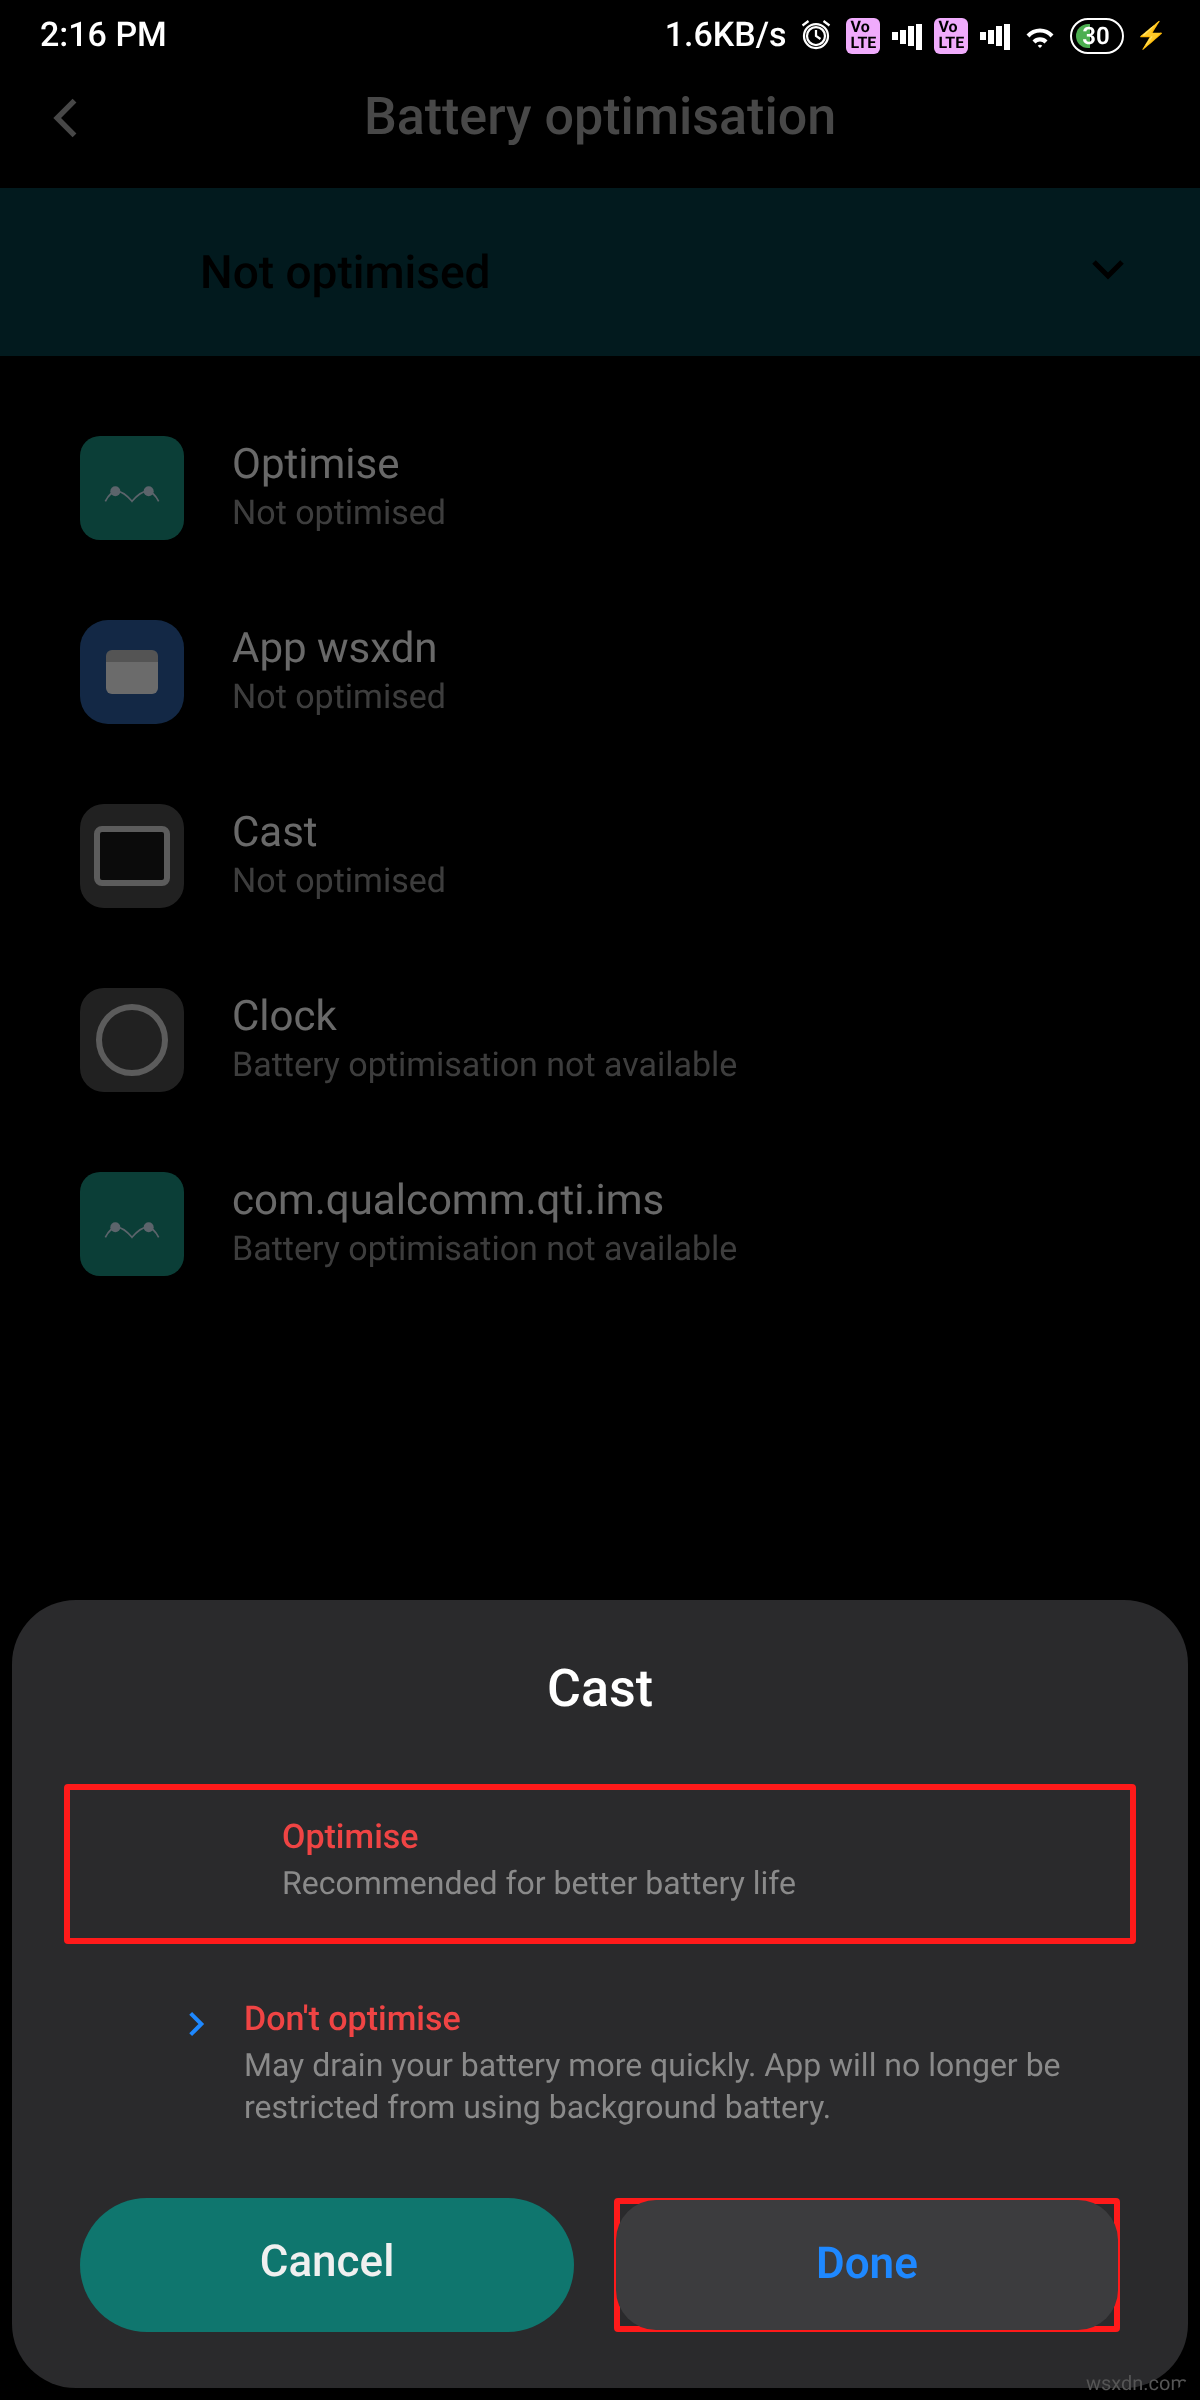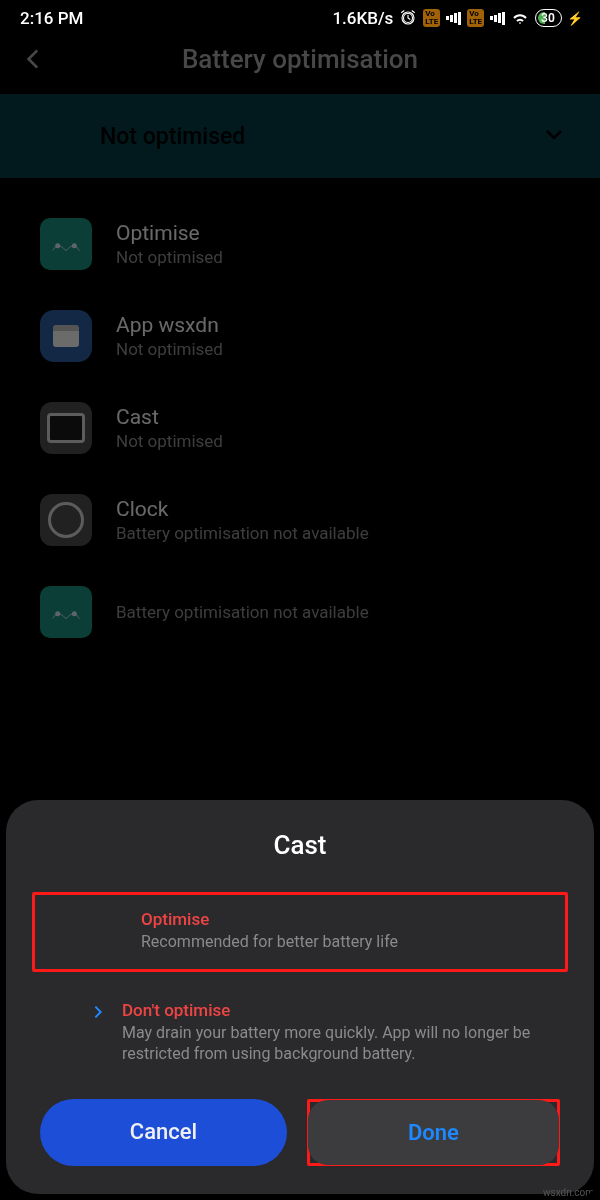--- a/index.html
+++ b/index.html
@@ -2,21 +2,21 @@
 <html><head>
 <meta charset="utf-8">
 <style>
   * { margin: 0; padding: 0; box-sizing: border-box; font-family: Roboto, "Helvetica Neue", Arial, sans-serif; }
   body { width: 600px; height: 1200px; background: #000; color: #fff; overflow: hidden; position: relative; border-radius: 28px; }
 
   
   .status-bar { display: flex; justify-content: space-between; align-items: center; padding: 8px 16px 4px 20px; font-size: 17px; font-weight: 500; }
   .status-right { display: flex; align-items: center; gap: 6px; }
   .status-right span { display: inline-flex; align-items: center; }
-  .volte-box { font-size: 8px; background: #a16207; color: #000; padding: 1px 2px; border-radius: 3px; line-height: 1; font-weight: 700; }
+  .volte-box { font-size: 8px; background: #f0abfc; color: #000; padding: 1px 2px; border-radius: 3px; line-height: 1; font-weight: 700; }
   .signal-bars { display: inline-flex; align-items: flex-end; gap: 1px; height: 14px; }
   .signal-bars i { width: 3px; background: #fff; display: inline-block; }
   .signal-bars i:nth-child(1){height:4px;} .signal-bars i:nth-child(2){height:7px;} .signal-bars i:nth-child(3){height:10px;} .signal-bars i:nth-child(4){height:13px;}
   .wifi-icon svg, .alarm-icon svg { width: 18px; height: 18px; fill: #fff; }
   .battery-pill { display: inline-flex; align-items: center; border: 1.5px solid #fff; border-radius: 10px; padding: 1px 6px 1px 3px; font-size: 12px; gap: 2px; position: relative; }
   .battery-fill { position: absolute; left: 2px; top: 2px; bottom: 2px; width: 28%; background: #4caf50; border-radius: 8px 0 0 8px; z-index: 0; }
   .battery-text { position: relative; z-index: 1; font-weight: 600; padding-left: 2px;}
   .bolt { font-size: 13px; }
 
   
@@ -56,21 +56,21 @@
   .sheet-title { text-align: center; font-size: 26px; font-weight: 500; color: #fff; margin-bottom: 32px; }
   .option { padding: 14px 30px 16px 106px; position: relative; }
   .option-title { font-size: 17px; font-weight: 500; color: #ef4444; margin-bottom: 2px; }
   .option-desc { font-size: 16px; color: #8a8a8a; line-height: 1.35; padding-right: 20px;}
   .option .marker { position: absolute; left: 74px; top: 18px; }
   .option .marker svg { width: 16px; height: 16px; stroke: #1e88ff; stroke-width: 3; fill: none; }
   .highlight-red { border: 3px solid #ff1a1a; }
   .highlight-red.opt1 { margin: 0 16px 14px 16px; border-radius: 2px; }
 
   .sheet-buttons { display: flex; gap: 20px; padding: 18px 24px 6px 24px; }
-  .sheet-btn { flex: 1; background: #1d4ed8; border: none; border-radius: 40px; padding: 20px 0; font-size: 22px; font-weight: 500; text-align: center; }
+  .sheet-btn { flex: 1; background: #0f766e; border: none; border-radius: 40px; padding: 20px 0; font-size: 22px; font-weight: 500; text-align: center; }
   .btn-cancel { color: #f0f0f0; }
   .btn-done-wrap { flex: 1; border: 3px solid #ff1a1a; border-radius: 2px; padding: 0; display: flex; }
   .btn-done { flex: 1; background: #3c3c3e; border-radius: 20px; padding: 20px 0; font-size: 22px; font-weight: 600; text-align: center; color: #1e88ff; margin: -2px; }
 
   .watermark { position: absolute; right: 6px; bottom: 2px; font-size: 10px; color: #555; }
 </style>
 </head>
 <body>
 
 <div class="status-bar">
@@ -169,20 +169,21 @@
 
     <div class="list-item">
       <div class="app-icon icon-qti">
         <svg viewBox="0 0 40 24">
             <circle cx="10" cy="14" r="3" fill="#cde"></circle>
             <circle cx="30" cy="14" r="3" fill="#cde"></circle>
             <path d="M4 20 Q10 8 20 20 Q30 8 36 20" stroke="#cde" stroke-width="1" fill="none"></path>
           </svg>
       </div>
       <div class="app-text">
+        <span class="app-name">com.qualcomm.qti.ims</span>
         <span class="app-status">Battery optimisation not available</span>
       </div>
     </div>
 
   </div>
 </div>
 
 <div class="sheet">
   <div class="sheet-title">Cast</div>
 

